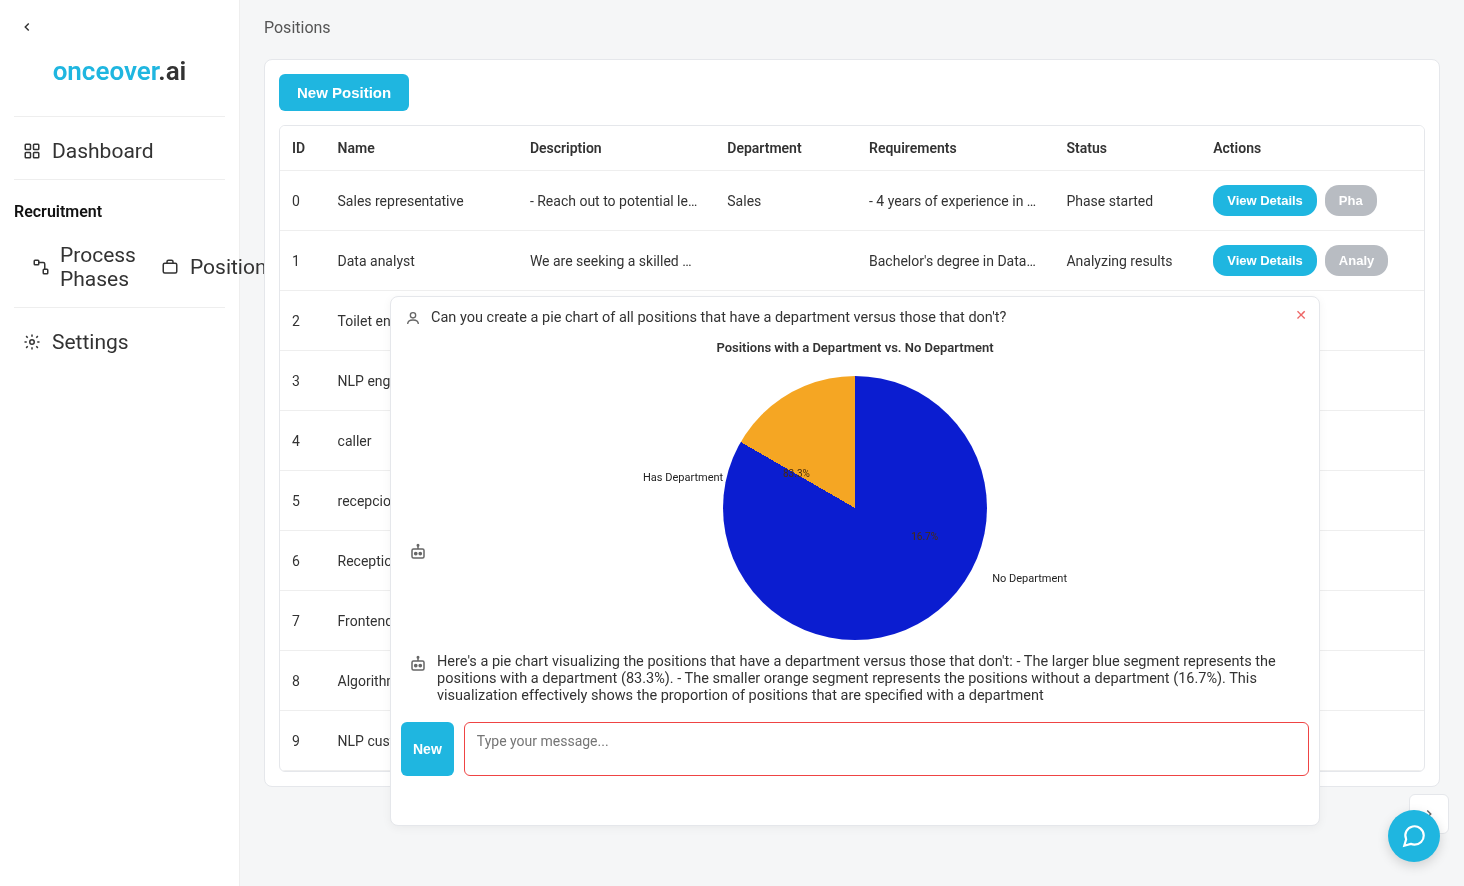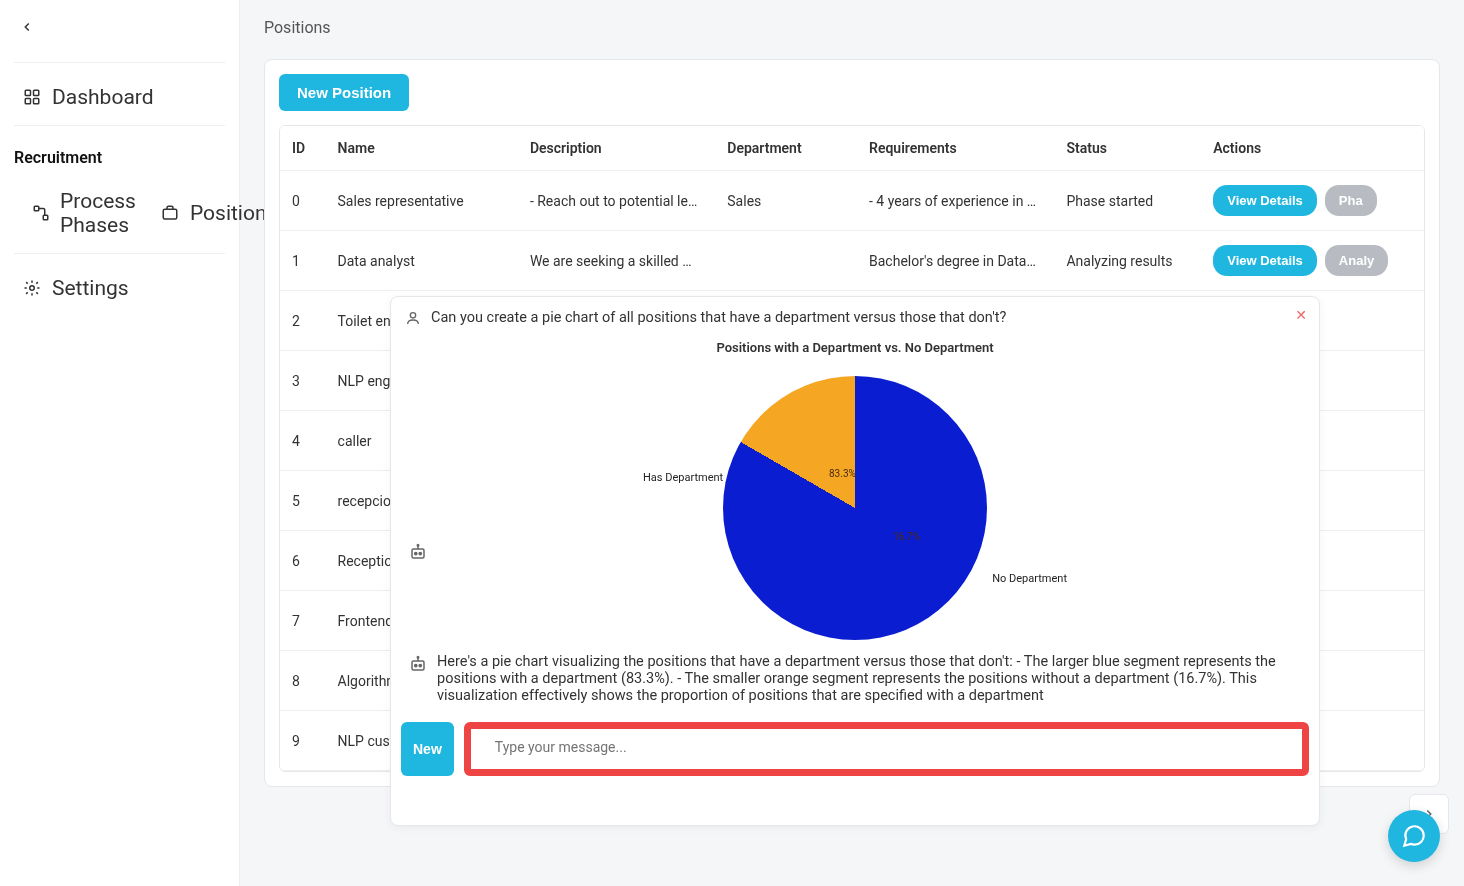--- a/index.html
+++ b/index.html
@@ -39,43 +39,46 @@
 
 
 .chat-panel { position: absolute; left: 390px; top: 296px; width: 930px; height: 530px; background: #fff; border: 1px solid #e5e7eb; border-radius: 8px; box-shadow: 0 2px 10px rgba(0,0,0,.05); display: flex; flex-direction: column; overflow: hidden; }
 .chat-header { display: flex; align-items: center; gap: 10px; padding: 12px 14px; font-size: 14.5px; color: #333; position: relative; }
 .chat-header .close { position: absolute; right: 12px; top: 10px; color: #e66; cursor: pointer; font-size: 14px; }
 .chart-title { text-align: center; font-size: 13px; font-weight: 600; color: #333; margin-top: 2px; margin-bottom: 8px; }
 .chart-area { display: flex; align-items: center; justify-content: center; position: relative; height: 290px; }
 .pie { position: relative; width: 264px; height: 264px; border-radius: 50%; background: conic-gradient(#0b1dd0 0deg 300deg, #f5a623 300deg 360deg); }
 .label-has { position: absolute; left: -80px; top: 95px; font-size: 11px; color: #222; }
 .label-no { position: absolute; right: -80px; top: 185px; font-size: 11px; color: #222; margin-top: 11px; }
-.pct1 { position: absolute; left: 60px; top: 92px; font-size: 10px; color: #4a2c0a; margin-left: 46px; }
-.pct2 { position: absolute; right: 67px; top: 155px; font-size: 10px; color: #4a2c0a; }
+.pct1 { position: absolute; left: 60px; top: 92px; font-size: 10px; color: #4a2c0a; }
+.pct2 { position: absolute; right: 49px; top: 155px; font-size: 10px; color: #4a2c0a; }
 .chat-body { padding: 0 18px 8px; font-size: 14.5px; color: #333; display: flex; gap: 10px; }
 .bot-icon { width: 18px; height: 18px; flex-shrink: 0; margin-top: 2px; }
 .chat-input-row { display: flex; gap: 10px; padding: 10px; align-items: stretch; }
 .new-chat-btn { background: #1fb6e0; color: #fff; border: none; padding: 0 12px; border-radius: 6px; font-weight: 600; cursor: pointer; font-size: 14px; }
-.chat-input { flex: 1; border: 7px solid #ef4444; border-radius: 6px; padding: 10px 24px; font-size: 14px; resize: none; height: 54px; font-family: inherit; }
+.chat-input { flex: 1; border: 1px solid #ef4444; border-radius: 6px; padding: 10px 12px; font-size: 14px; resize: none; height: 54px; font-family: inherit; }
 
 .fab { position: absolute; right: 24px; bottom: 24px; width: 52px; height: 52px; border-radius: 50%; background: #1fb6e0; display: flex; align-items: center; justify-content: center; cursor: pointer; box-shadow: 0 4px 12px rgba(0,0,0,.15); }
 .fab svg { width: 26px; height: 26px; stroke: #fff; fill: none; }
 
 .assistant-icon-side { position: absolute; left: 18px; top: 180px; }
 svg { display: block; }
 </style>
 </head>
 <body>
 
 <div class="app">
   <aside class="sidebar">
     <div class="back-btn">
       <svg width="14" height="14" viewBox="0 0 24 24" fill="none" stroke="#333" stroke-width="2.5">
           <polyline points="15 18 9 12 15 6"></polyline>
         </svg>
+    </div>
+    <div class="logo">
+      <span class="brand">onceover</span><span class="ai">.ai</span>
     </div>
     <hr class="divider">
     <div class="nav-item">
       <span class="icon">
         <svg width="18" height="18" viewBox="0 0 24 24" fill="none" stroke="#333" stroke-width="2">
             <rect x="3" y="3" width="7" height="7" rx="1"></rect>
             <rect x="14" y="3" width="7" height="7" rx="1"></rect>
             <rect x="3" y="14" width="7" height="7" rx="1"></rect>
             <rect x="14" y="14" width="7" height="7" rx="1"></rect>
           </svg>

